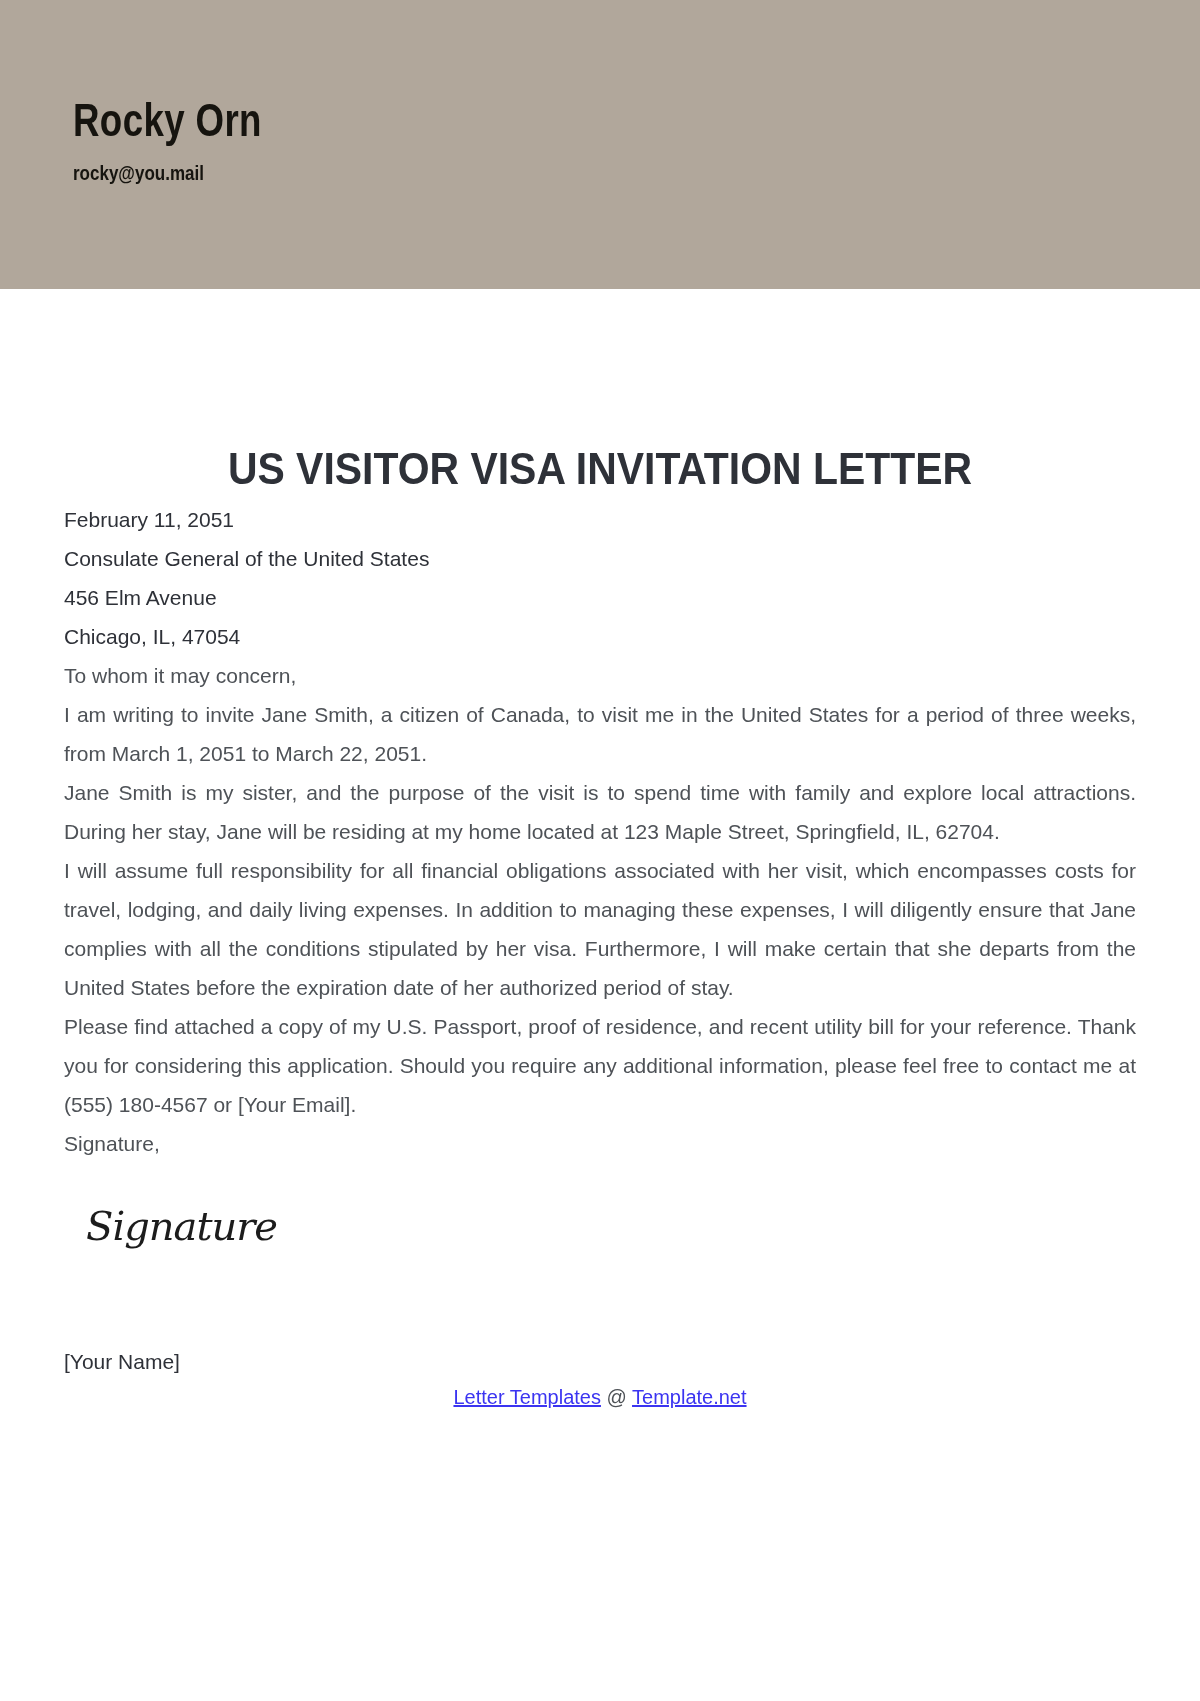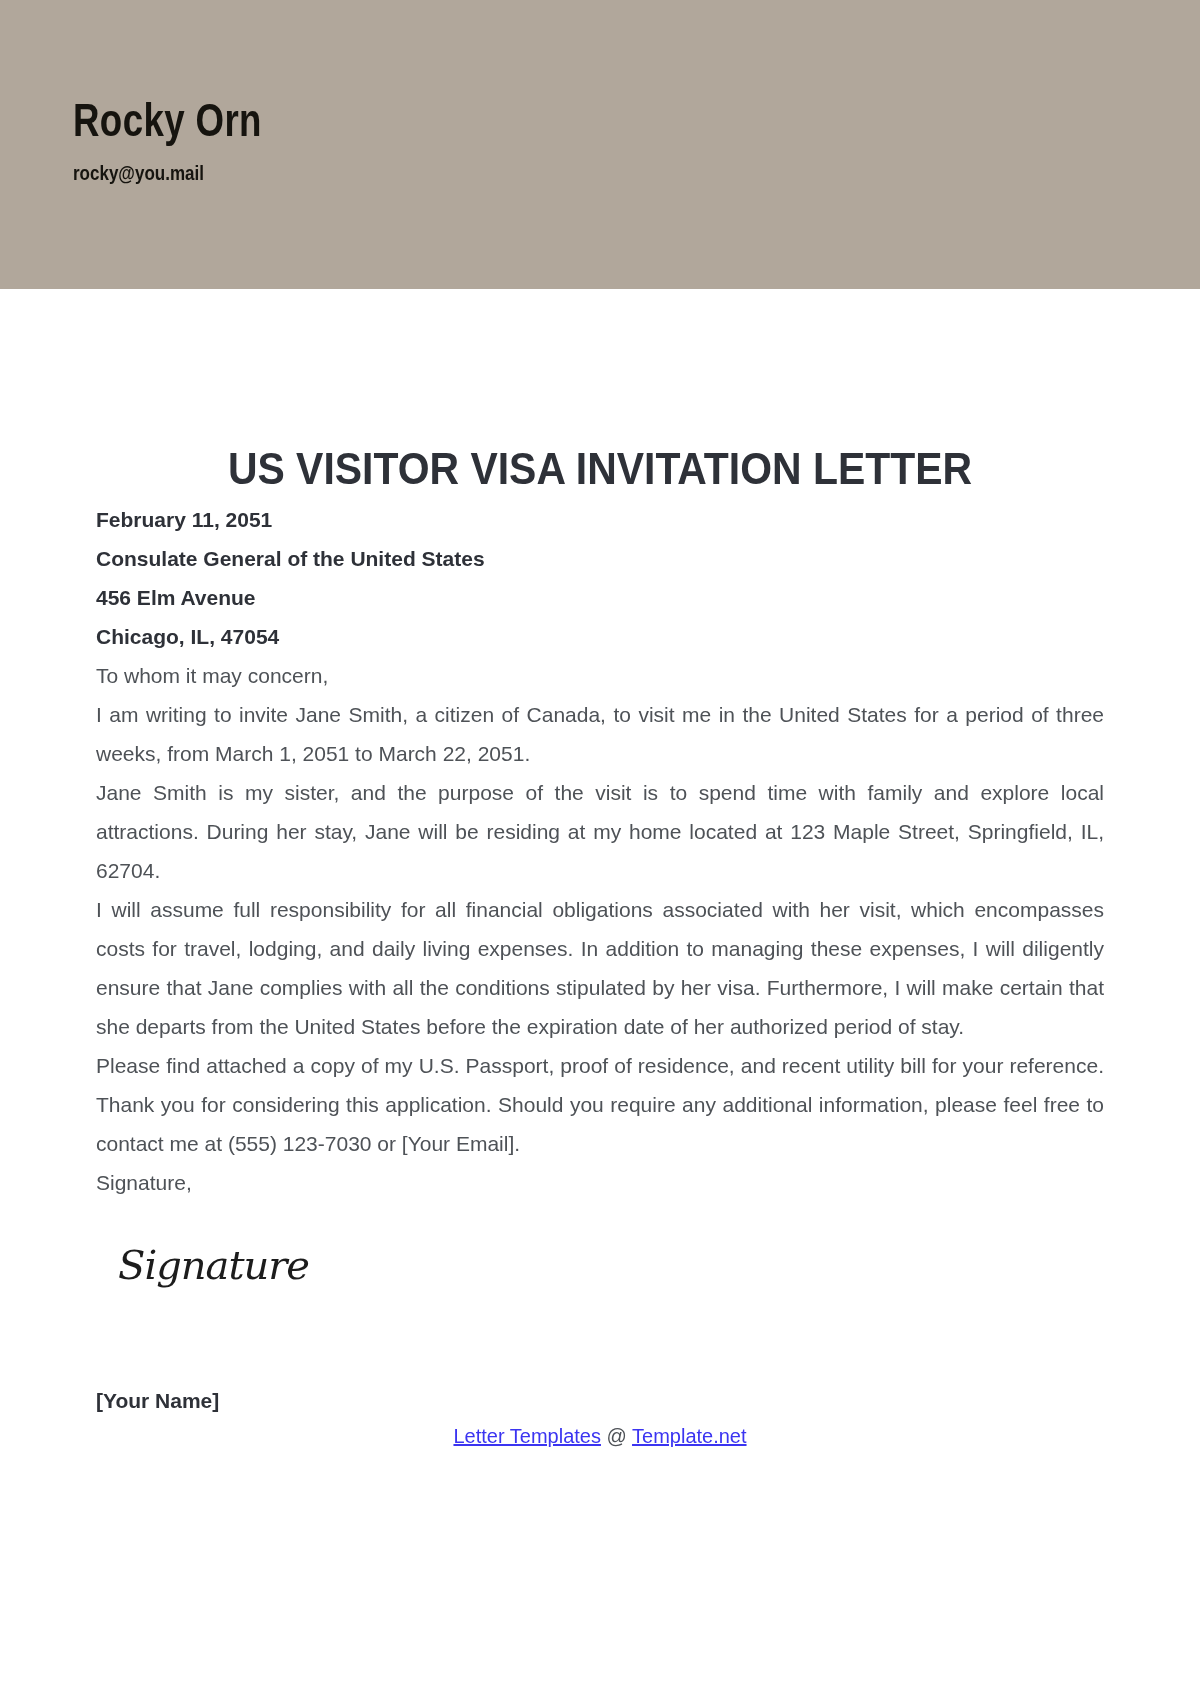--- a/index.html
+++ b/index.html
@@ -37,37 +37,37 @@
     display: inline-block;
     font-size: 20px;
     font-weight: 700;
     color: #16140f;
     transform: scaleX(0.85);
     transform-origin: left top;
     white-space: nowrap;
     line-height: 1;
   }
   
-  .letter-main { padding: 0 96px; }
+  .letter-main { padding: 0 64px; }
   .letter-title {
     margin-top: 155px;
     text-align: center;
     font-size: 44px;
     font-weight: 700;
     color: var(--title-color, #2E3138);
     line-height: 50px;
     white-space: nowrap;
     transform: scaleX(0.93);
     transform-origin: center top;
   }
   .addr-block { margin-top: 6px; }
   .addr-line {
     font-size: 21px;
     line-height: 39px;
-    font-weight: 700;
+    font-weight: 400;
     color: var(--title-color, #2E3138);
   }
   .body-line, .para {
     font-size: 21px;
     line-height: 39px;
     font-weight: 400;
     color: var(--body-color, #4E5257);
   }
   .para { text-align: justify; }
   .signature-wrap { margin: 37px 0 0 22px; line-height: 1.3; }
@@ -75,21 +75,21 @@
     font-family: "DejaVu Serif", cursive, serif;
     font-style: italic;
     font-size: 40px;
     color: #1c1c1c;
     letter-spacing: -1px;
   }
   .signer-name {
     margin-top: 90px;
     font-size: 21px;
     line-height: 39px;
-    font-weight: 700;
+    font-weight: 400;
     color: var(--title-color, #2E3138);
   }
   
   .page-footer {
     margin-top: 2px;
     text-align: center;
     font-size: 20px;
     line-height: 28px;
     color: var(--body-color, #4E5257);
   }
@@ -127,21 +127,21 @@
     </div>
 
     <div class="body-line">To whom it may concern,</div>
 
     <p class="para">I am writing to invite Jane Smith, a citizen of Canada, to visit me in the United States for a period of three weeks, from March 1, 2051 to March 22, 2051.</p>
 
     <p class="para">Jane Smith is my sister, and the purpose of the visit is to spend time with family and explore local attractions. During her stay, Jane will be residing at my home located at 123 Maple Street, Springfield, IL, 62704.</p>
 
     <p class="para">I will assume full responsibility for all financial obligations associated with her visit, which encompasses costs for travel, lodging, and daily living expenses. In addition to managing these expenses, I will diligently ensure that Jane complies with all the conditions stipulated by her visa. Furthermore, I will make certain that she departs from the United States before the expiration date of her authorized period of stay.</p>
 
-    <p class="para">Please find attached a copy of my U.S. Passport, proof of residence, and recent utility bill for your reference. Thank you for considering this application. Should you require any additional information, please feel free to contact me at (555) 123-7030 or [Your Email].</p>
+    <p class="para">Please find attached a copy of my U.S. Passport, proof of residence, and recent utility bill for your reference. Thank you for considering this application. Should you require any additional information, please feel free to contact me at (555) 180-4567 or [Your Email].</p>
 
     <div class="body-line">Signature,</div>
 
     <div class="signature-wrap">
       <span class="signature-script">Signature</span>
     </div>
 
     <div class="signer-name">[Your Name]</div>
 
   </main>

